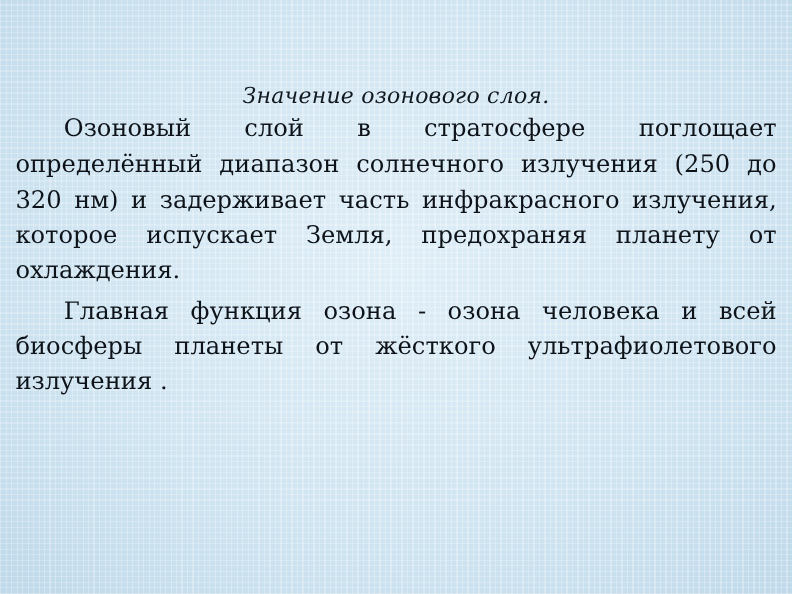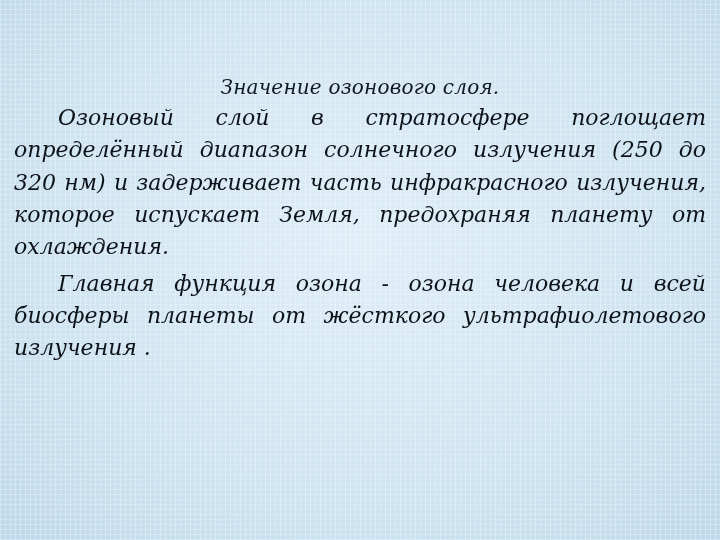--- a/index.html
+++ b/index.html
@@ -34,21 +34,20 @@
     font-style: italic;
     font-size: 20px;
     color: #101820;
     line-height: 1.30;
     letter-spacing: 0.2px;
   }
   .para {
     text-align: justify;
     text-align-last: left;
     text-justify: inter-word;
-    font-style: italic;
     font-size: 22px;
     color: #0d1319;
     line-height: 1.47;
     text-indent: 44px;
     margin-top: 2px;
   }
   .para.second {
     margin-top: 4px;
   }
 </style>

